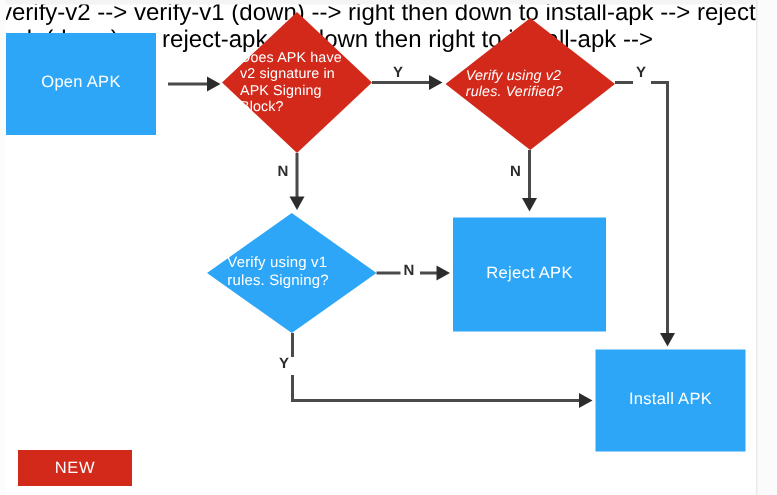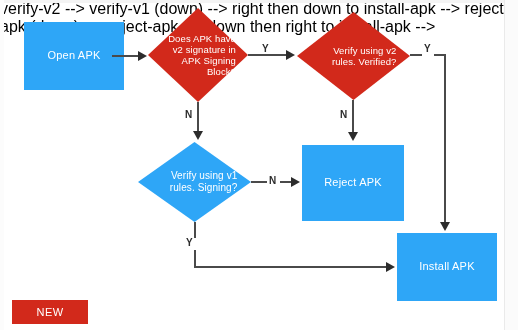--- a/index.html
+++ b/index.html
@@ -55,21 +55,21 @@
   }
   .diamond .dlabel {
     position: absolute;
     left: 12%;
     top: 0;
     width: 76%;
     height: 100%;
     display: flex;
     align-items: center;
     justify-content: center;
-    text-align: right;
+    text-align: left;
     color: #ffffff;
     font-size: 10px;
     line-height: 1.18;
     letter-spacing: 0.1px;
     pointer-events: none;
   }
   .diamond.red .dlabel { font-size: 9.5px; }
 
   
   .line-h, .line-v {
@@ -118,21 +118,21 @@
 </head>
 <body>
 
 <div id="screen">
 
   <div class="edge-top"></div>
   <div class="edge-left"></div>
   <div class="edge-right"></div>
 
   
-  <div class="node-box" style="left:24px; top:22px; width:100px; height:68px;">
+  <div class="node-box" style="left:4px; top:22px; width:100px; height:68px;">
     <span>Open APK</span>
   </div>
 
   
   <div class="line-h" style="left:112px; top:55px; width:28px;"></div>
   <div class="arrow right" style="left:138px; top:51px;"></div>
 
   
   <div class="diamond red" style="left:148px; top:8px; width:100px; height:94px;">
     <svg class="shape" viewBox="0 0 100 94" preserveAspectRatio="none">
@@ -147,21 +147,21 @@
   <div class="line-h" style="left:248px; top:54px; width:40px;"></div>
   <div class="arrow right" style="left:286px; top:50px;"></div>
   <div class="edge-label" style="left:262px; top:44px;">Y</div>
 
    verify-v1 (down) --&gt;
   <div class="line-v" style="left:197px; top:102px; height:32px;"></div>
   <div class="arrow down" style="left:193px; top:131px;"></div>
   <div class="edge-label" style="left:185px; top:110px;">N</div>
 
   
-  <div class="diamond red" style="left:297px; top:12px; width:113px; height:88px;">
+  <div class="diamond red" style="left:297px; top:12px; width:113px; height:88px;font-style:italic;">
     <svg class="shape" viewBox="0 0 113 88" preserveAspectRatio="none">
       <polygon points="56.5,0 113,44 56.5,88 0,44" fill="#d2291b"></polygon>
     </svg>
     <div class="dlabel">
       <span>Verify using v2 rules. Verified?</span>
     </div>
   </div>
 
    right then down to install-apk --&gt;
   <div class="line-h" style="left:410px; top:54px; width:12px;"></div>

